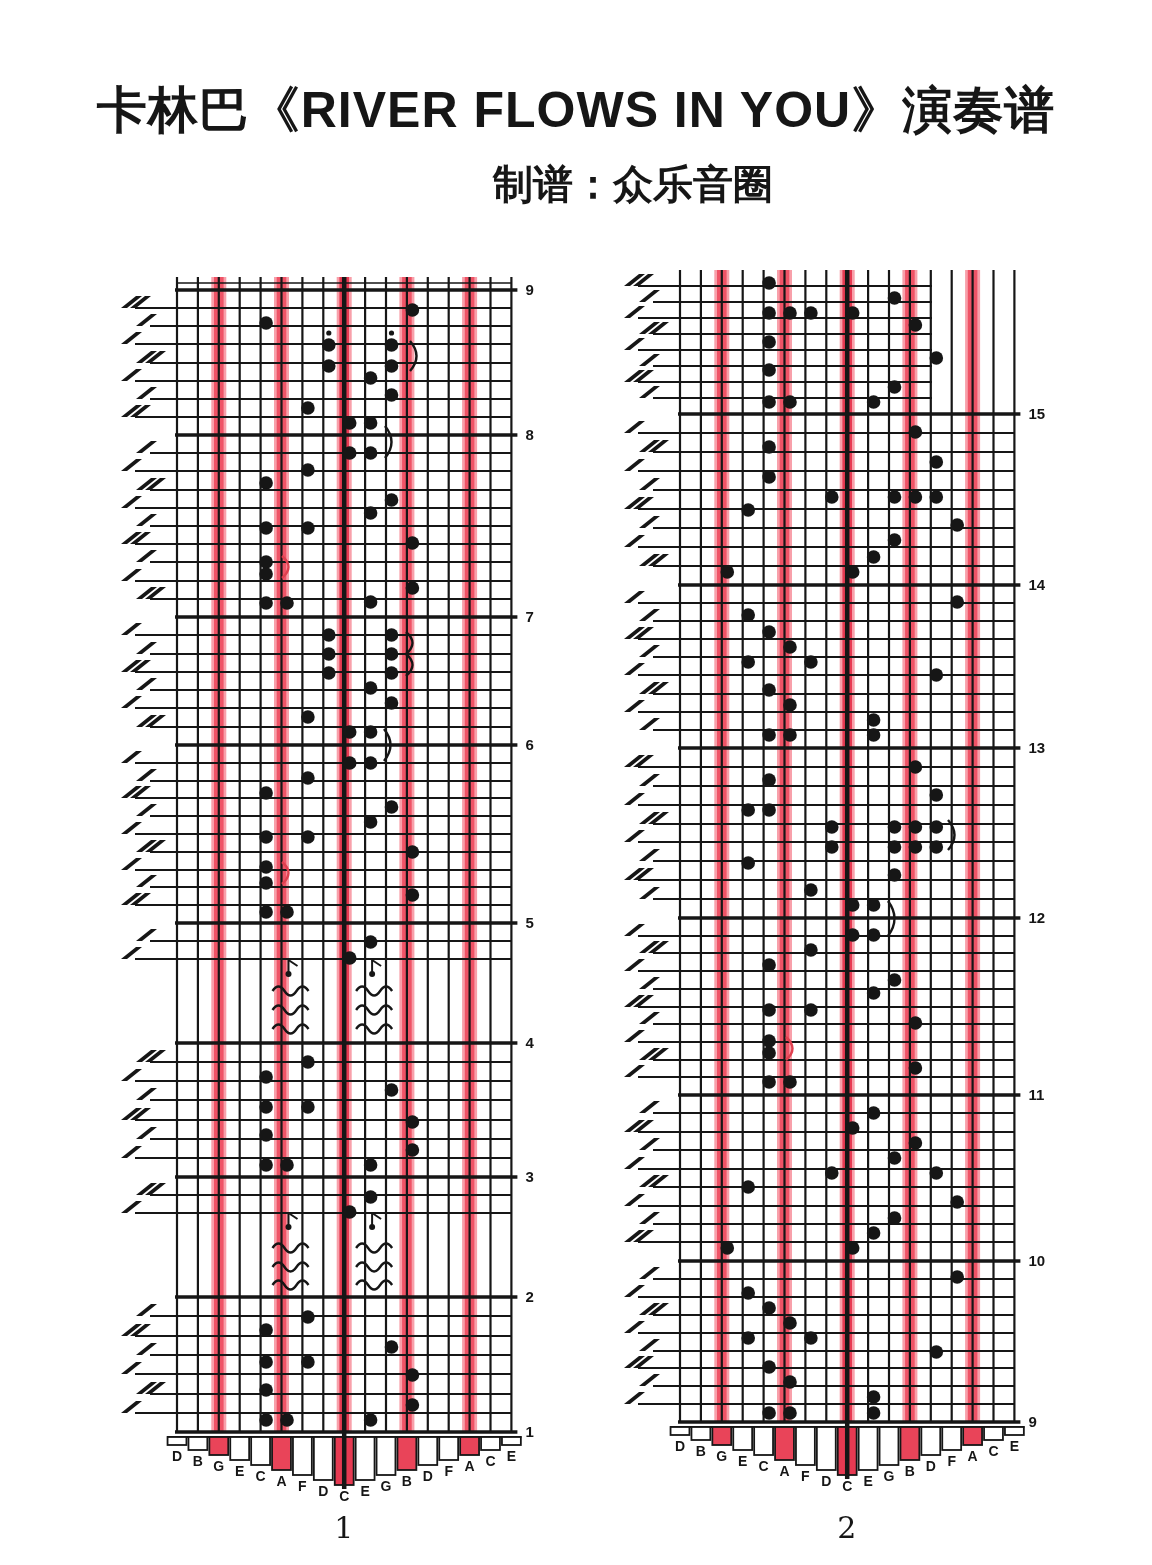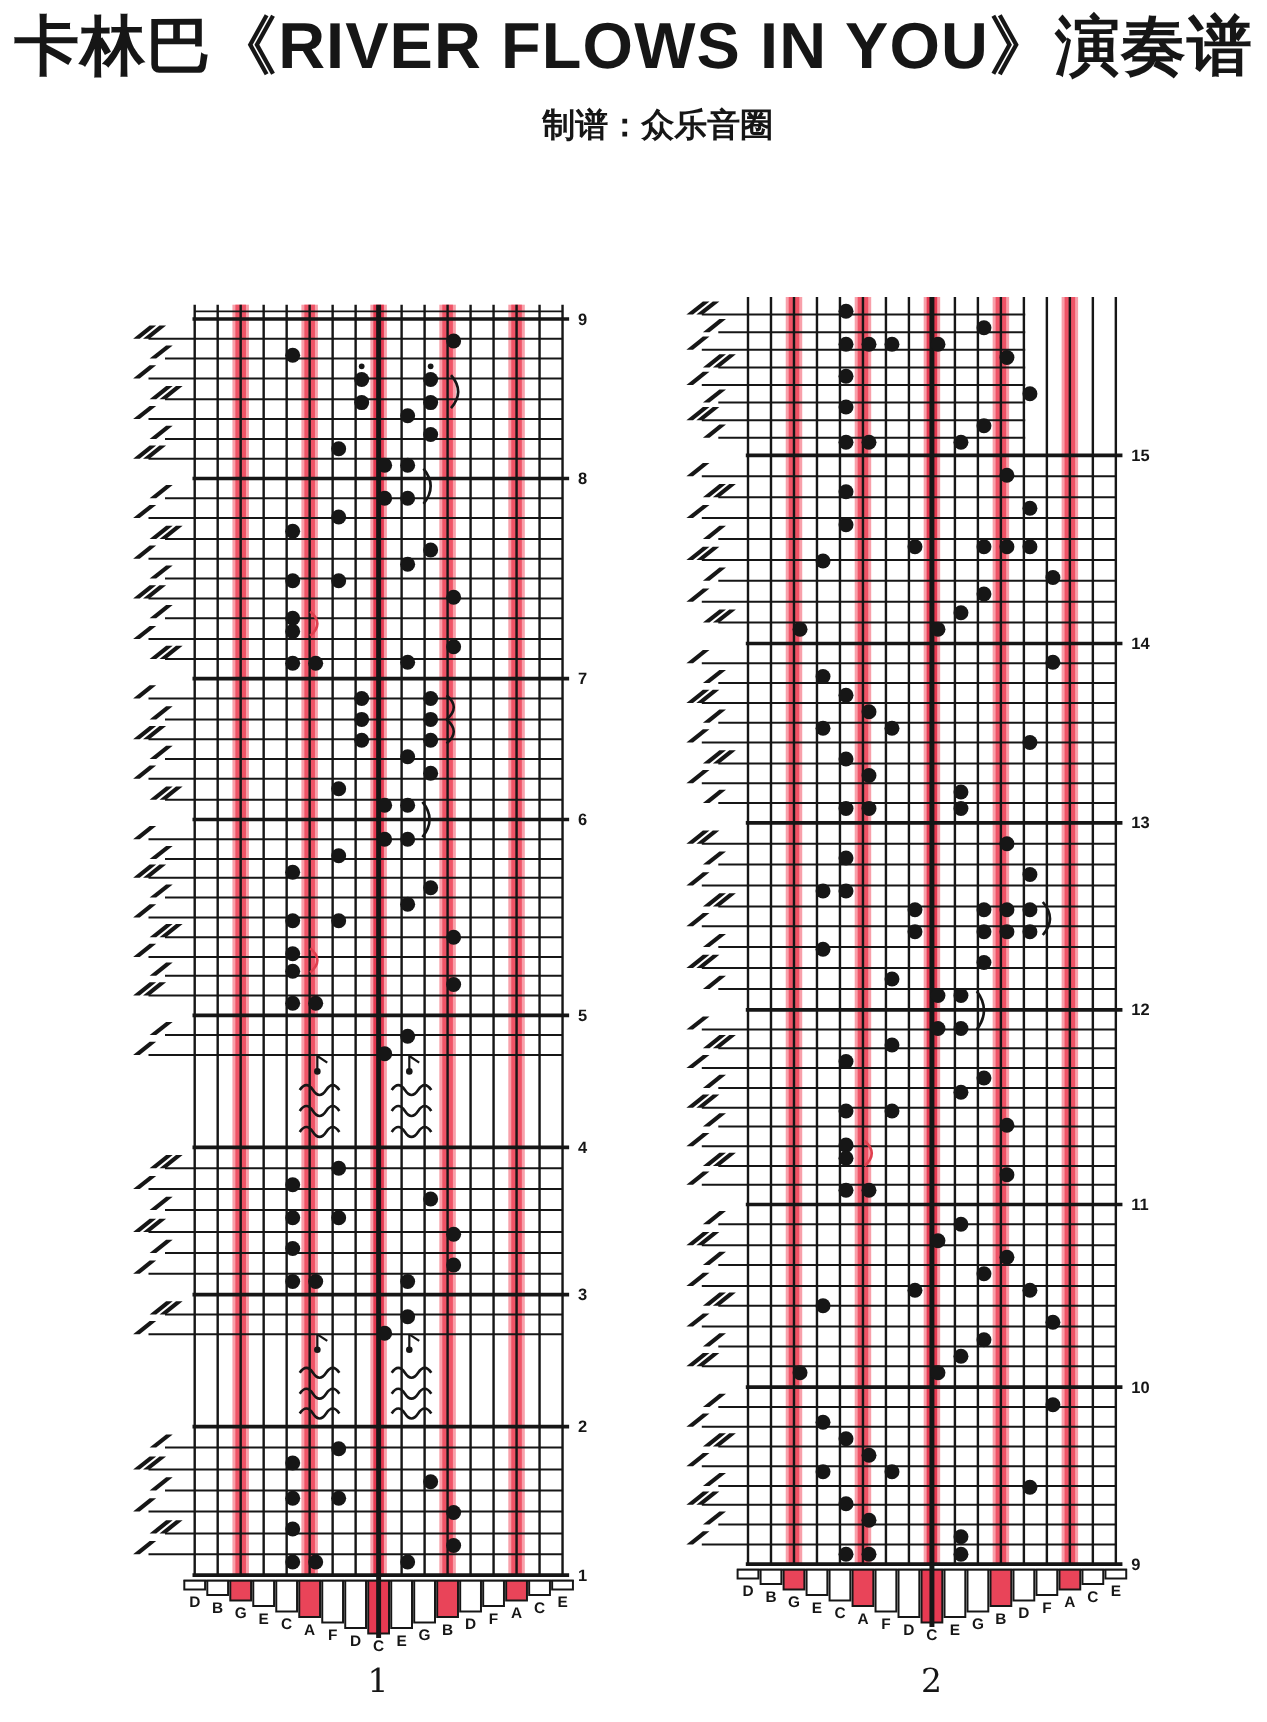--- a/index.html
+++ b/index.html
@@ -1,20 +1,20 @@
 <!DOCTYPE html>
 <html><head>
 <meta charset="utf-8">
 <style>
   html,body{margin:0;padding:0;}
   .page{position:relative;width:1152px;height:1565px;background:#ffffff;overflow:hidden;
         font-family:"Liberation Sans",sans-serif;color:#161616;}
-  .title{margin:12px;text-align:center;font-size:59px;font-weight:900;
+  .title{margin:0;padding-top:84px;text-align:center;font-size:50px;font-weight:900;
          letter-spacing:1px;line-height:1.05;white-space:nowrap;}
-  .subtitle{display:flex;margin:20px 0 0 493px;font-size:30px;font-weight:600;}
+  .subtitle{display:flex;margin:20px 0 0 493px;font-size:40px;font-weight:600;}
   svg.tabs{position:absolute;left:0;top:0;}
 </style>
 </head>
 <body>
 
 <div class="page">
   <h1 class="title">卡林巴《RIVER FLOWS IN YOU》演奏谱</h1>
   <div class="subtitle">
     <span>制谱：众乐音圈</span>
   </div>

